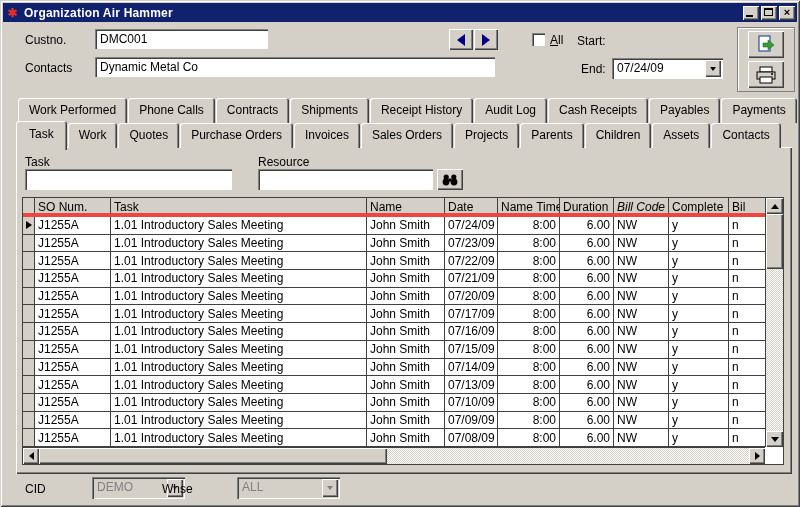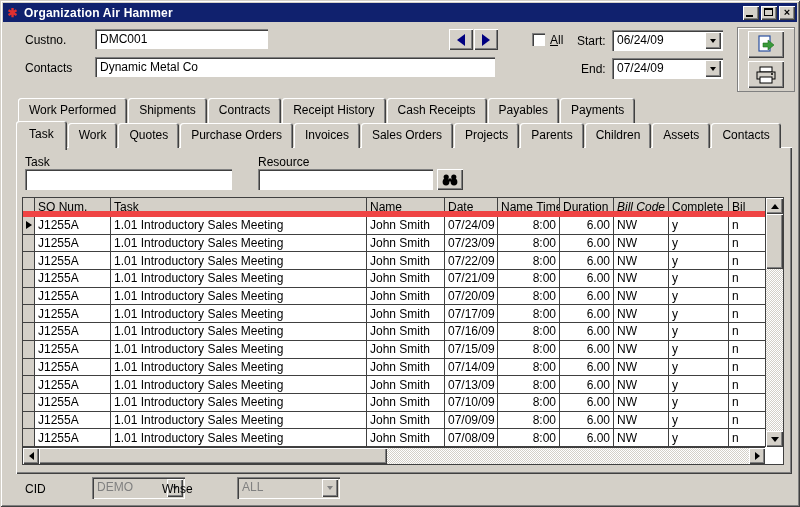--- a/index.html
+++ b/index.html
@@ -63,21 +63,21 @@
     box-shadow:inset 1px 1px 0 #fff, inset -1px 0 0 #404040, inset -2px 0 0 #808080;}
   .tab.active{padding:6px 13px 9px 13px;margin-bottom:-2px;position:relative;z-index:4;}
   
   .panel{position:absolute;left:16px;top:147px;width:776px;height:327px;background:#d4d0c8;
     box-shadow:inset 1px 1px 0 #ffffff, inset -1px -1px 0 #404040, inset -2px -2px 0 #808080;z-index:2;}
   .find-btn{position:absolute;left:421px;top:21px;width:26px;height:21px;display:flex;align-items:center;justify-content:center;}
   
   .grid{position:absolute;left:6px;top:50px;width:762px;height:268px;
     border:1px solid #404040;box-sizing:border-box;background:#d4d0c8;display:flex;}
   .grid-main{display:flex;flex-direction:column;width:calc(100% - 18px);}
-  .grid-header{height:19px;display:flex;background:#14b8a6;box-sizing:border-box;border-bottom:6px solid #ef4444;}
+  .grid-header{height:19px;display:flex;background:#14b8a6;box-sizing:border-box;border-bottom:4px solid #ef4444;}
   .gh-cell{box-sizing:border-box;border-right:1px solid #404040;padding:2px 3px 0 3px;overflow:hidden;white-space:nowrap;background:#d4d0c8;}
   .grid-rows{flex:1;display:flex;flex-direction:column;background:#fff;}
   .grid-row{flex:1;display:flex;box-sizing:border-box;border-bottom:1px solid #404040;background:#fff;}
   .gc{box-sizing:border-box;border-right:1px solid #404040;padding:1px 3px;overflow:hidden;white-space:nowrap;display:flex;align-items:center;}
   .gc.num{justify-content:flex-end;}
   .sel-cell{width:12px;min-width:12px;background:#d4d0c8;border-right:1px solid #404040;box-sizing:border-box;display:flex;align-items:center;justify-content:center;}
   .row-marker{width:0;height:0;border-left:6px solid #000;border-top:4px solid transparent;border-bottom:4px solid transparent;}
   
   .checker{background-color:#fff;background-image:conic-gradient(#d4d0c8 25%,transparent 0 50%,#d4d0c8 0 75%,transparent 0);background-size:2px 2px;}
   .vscroll{width:18px;display:flex;flex-direction:column;border-left:1px solid #404040;box-sizing:border-box;}
@@ -132,26 +132,20 @@
     <span class="tri-left"></span>
   </div>
   <div class="nav-btn raised" style="left:474px;top:29px;">
     <span class="tri-right"></span>
   </div>
 
   <span class="checkbox" style="left:532px;top:33px;"></span>
   <span class="lbl" style="left:550px;top:33px;"><span class="u">A</span><span>ll</span></span>
 
   <span class="lbl" style="left:577px;top:34px;">Start:</span>
-  <div class="combo" style="left:612px;top:30px;width:111px;height:21px;">
-    <span class="combo-text">06/24/09</span>
-    <span class="combo-btn">
-        <span class="arr-down"></span>
-      </span>
-  </div>
   <span class="lbl" style="left:581px;top:62px;">End:</span>
   <div class="combo" style="left:612px;top:58px;width:111px;height:21px;">
     <span class="combo-text">07/24/09</span>
     <span class="combo-btn">
         <span class="arr-down"></span>
       </span>
   </div>
 
   <div class="tool-panel">
     <div class="tool-btn raised">
@@ -165,23 +159,25 @@
         <rect x="5" y="1" width="12" height="5" fill="#ffffff" stroke="#000"></rect>
         <rect x="2" y="6" width="18" height="7" fill="#d4d0c8" stroke="#000"></rect>
         <rect x="5" y="11" width="12" height="6" fill="#ffffff" stroke="#000"></rect>
         <circle cx="17" cy="8" r="1" fill="#000"></circle>
       </svg>
     </div>
   </div>
 
   <div class="tabs-row tabs-row1" id="tabsRow1">
       <div class="tab">Work Performed</div>
+      <div class="tab">Phone Calls</div>
+      <div class="tab">Contracts</div>
       <div class="tab">Shipments</div>
-      <div class="tab">Contracts</div>
       <div class="tab">Receipt History</div>
+      <div class="tab">Audit Log</div>
       <div class="tab">Cash Receipts</div>
       <div class="tab">Payables</div>
       <div class="tab">Payments</div>
     </div>
   <div class="tabs-row tabs-row2" id="tabsRow2">
       <div class="tab active">Task</div>
       <div class="tab">Work</div>
       <div class="tab">Quotes</div>
       <div class="tab">Purchase Orders</div>
       <div class="tab">Invoices</div>

